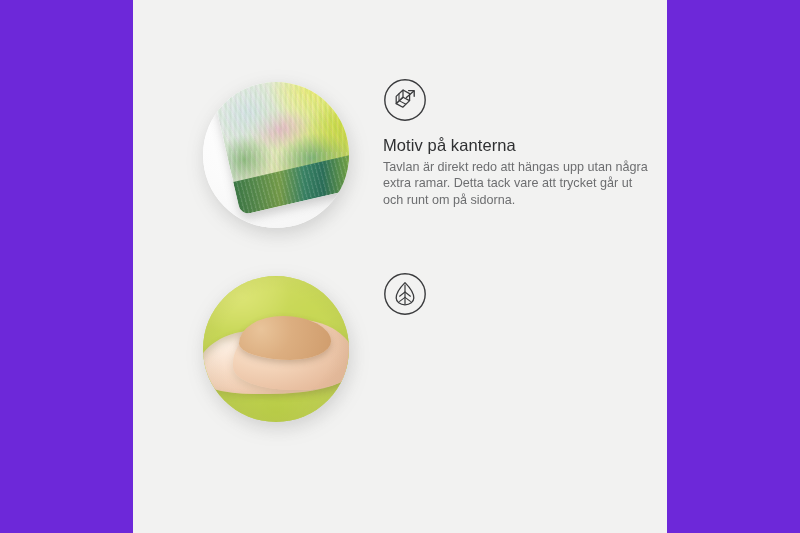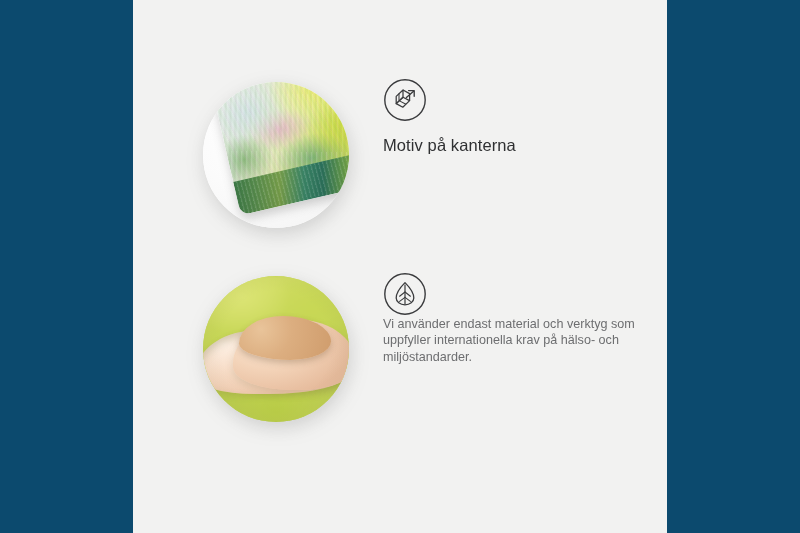--- a/index.html
+++ b/index.html
@@ -11,21 +11,21 @@
     height: 533px;
     background: #ffffff;
     font-family: "Liberation Sans", sans-serif;
     overflow: hidden;
   }
 
   .page {
     position: relative;
     width: 800px;
     height: 533px;
-    background: #0c4a6e;
+    background: #6d28d9;
   }
 
   
   .panel {
     position: absolute;
     left: 133px;
     top: 0;
     width: 534px;
     height: 533px;
     background: #f2f2f1;
@@ -247,20 +247,21 @@
             <path d="M13.2 25.6 L13.2 18.4 L20.0 12.0 L20.0 19.2 Z" stroke="#3a3b3d" stroke-width="1.25" stroke-linejoin="round" fill="none"></path>
             <path d="M13.2 25.6 L20.0 19.2 L26.6 22.6 L19.8 29.2 Z" stroke="#3a3b3d" stroke-width="1.25" stroke-linejoin="round" fill="none"></path>
             <path d="M20.0 12.0 L26.6 15.6 L26.6 22.6" stroke="#3a3b3d" stroke-width="1.25" stroke-linejoin="round" fill="none"></path>
             <path d="M16.0 15.6 L16.0 22.6" stroke="#3a3b3d" stroke-width="1.05"></path>
             <path d="M16.5 22.9 L23.0 26.2" stroke="#3a3b3d" stroke-width="1.05"></path>
             <path d="M23.4 19.6 L30.6 13.2" stroke="#3a3b3d" stroke-width="1.35" stroke-linecap="round"></path>
             <path d="M25.6 12.6 L31.2 12.6 L31.2 18.2" stroke="#3a3b3d" stroke-width="1.35" stroke-linecap="round" stroke-linejoin="round" fill="none"></path>
           </svg>
         </span>
         <h3 class="feature-title">Motiv på kanterna</h3>
+        <p class="feature-desc">Tavlan är direkt redo att hängas upp utan några extra ramar. Detta tack vare att trycket går ut och runt om på sidorna.</p>
       </div>
     </div>
 
     <div class="feature feature-2">
 
       <div class="photo-wrap">
         <div class="photo photo-eco">
           <div class="eco-grass"></div>
           <div class="eco-hand"></div>
           <div class="eco-hand2"></div>
@@ -275,18 +276,17 @@
             <circle cx="22" cy="22" r="20.2" stroke="#3a3b3d" stroke-width="1.4" fill="none"></circle>
             <path d="M22 10.6 C27.6 16.2 30.8 21.6 30.8 26.0 C30.8 29.8 26.9 32.8 22 32.8
                      C17.1 32.8 13.2 29.8 13.2 26.0 C13.2 21.6 16.4 16.2 22 10.6 Z" stroke="#3a3b3d" stroke-width="1.3" stroke-linejoin="round" fill="none"></path>
             <path d="M22 12.6 L22 32.6" stroke="#3a3b3d" stroke-width="1.2"></path>
             <path d="M22 20.0 L16.6 24.2" stroke="#3a3b3d" stroke-width="1.1" stroke-linecap="round"></path>
             <path d="M22 20.0 L27.4 24.2" stroke="#3a3b3d" stroke-width="1.1" stroke-linecap="round"></path>
             <path d="M22 25.4 L16.6 29.4" stroke="#3a3b3d" stroke-width="1.1" stroke-linecap="round"></path>
             <path d="M22 25.4 L27.4 29.4" stroke="#3a3b3d" stroke-width="1.1" stroke-linecap="round"></path>
           </svg>
         </span>
-        <p class="feature-desc">Vi använder endast material och verktyg som uppfyller internationella krav på hälso- och miljöstandarder.</p>
       </div>
     </div>
 
   </div>
 </div>
 
 </body></html>

